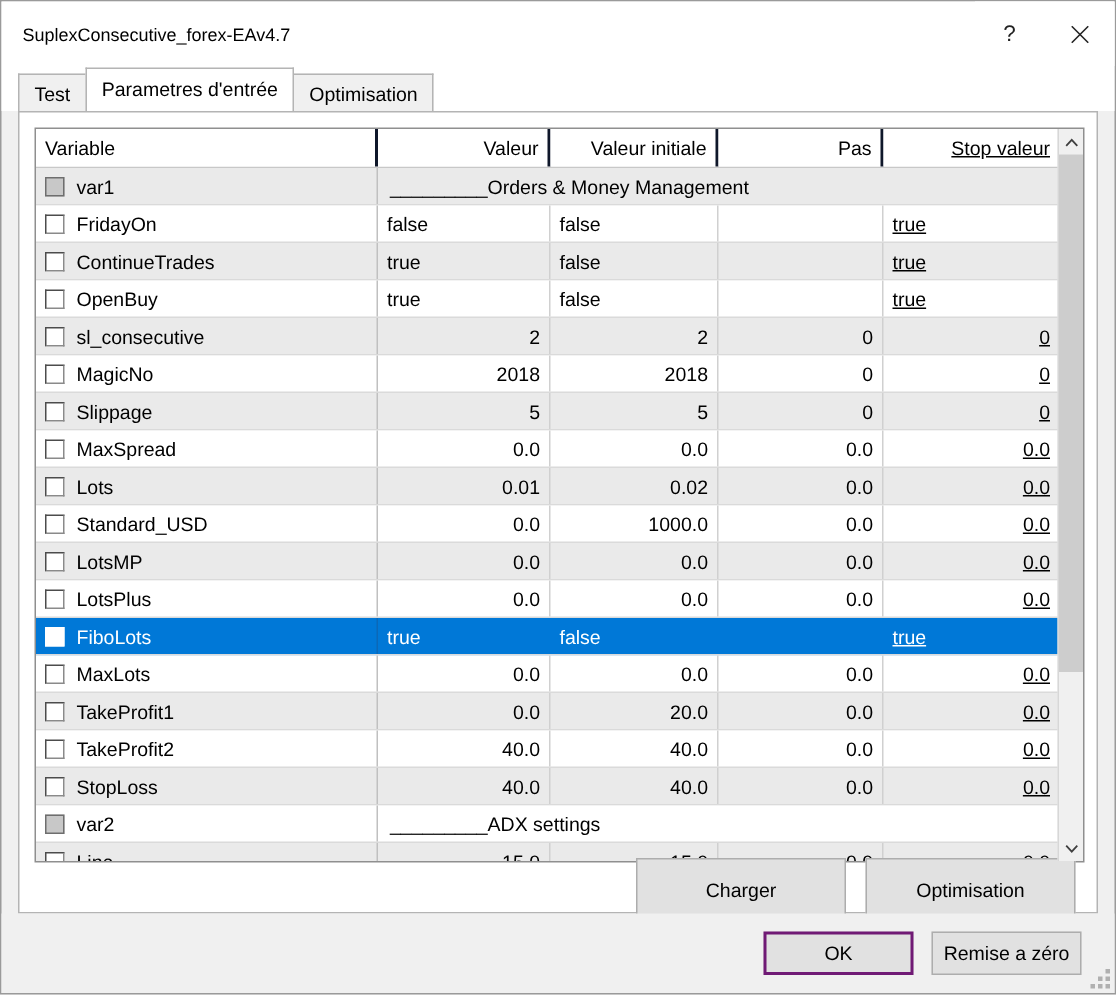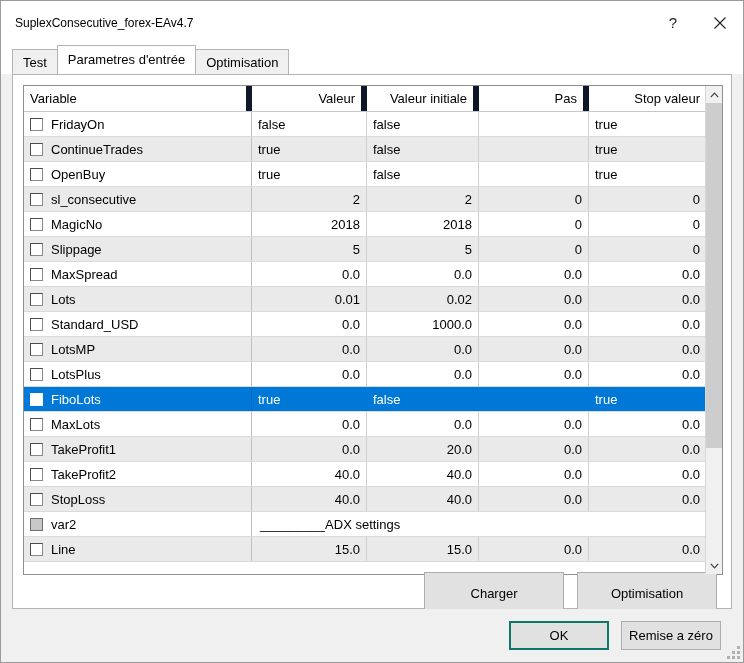--- a/index.html
+++ b/index.html
@@ -137,34 +137,34 @@
     border-bottom: 1px solid #c8c8c8;
     box-sizing: border-box;
   }
   .hcell {
     font-size: 13px;
     color: #000;
     display: flex;
     align-items: center;
     box-sizing: border-box;
     padding: 0 6px;
-    border-right: 6px solid #0f172a;
+    border-right: 2px solid #0f172a;
     white-space: nowrap;
     overflow: hidden;
     background: #ffffff;
     cursor: default;
   }
   .hcell:last-of-type { border-right: none; }
   .hcell.num { justify-content: flex-end; }
 
   .col-var   { width: 228px; }
   .col-val   { width: 115px; }
   .col-init  { width: 112px; }
   .col-pas   { width: 110px; }
-  .col-stop  { width: 117px; }
+  .col-stop  { width: 117px; text-decoration: underline; }
 
   #grid-body {
     flex: 1 1 auto;
     overflow: hidden;
     position: relative;
     background: #ffffff;
   }
   .row {
     height: 25px;
     display: flex;
@@ -283,21 +283,21 @@
     display: flex;
     align-items: center;
     justify-content: flex-end;
     padding-right: 22px;
     gap: 12px;
     box-sizing: border-box;
     position: relative;
   }
   #btn-ok {
     width: 100px; height: 29px;
-    border: 2px solid #0f766e;
+    border: 2px solid #701a75;
     background: #e1e1e1;
     margin-left: 14px;
   }
   #btn-annuler { width: 100px; height: 29px; }
   #btn-reset { width: 100px; height: 29px; }
 
   #grip {
     position: absolute;
     right: 4px; bottom: 3px;
     width: 12px; height: 12px;
@@ -339,20 +339,27 @@
 
     <div id="grid-wrap">
       <div id="grid-header">
           <div class="hcell col-var">Variable</div>
           <div class="hcell col-val num">Valeur</div>
           <div class="hcell col-init num">Valeur initiale</div>
           <div class="hcell col-pas num">Pas</div>
           <div class="hcell col-stop num">Stop valeur</div>
         </div>
       <div id="grid-body">
+          <div class="row alt sep">
+            <div class="cell var col-var">
+              <span class="chk disabled"></span>
+              <span>var1</span>
+            </div>
+            <div class="cell span">_________Orders &amp; Money Management</div>
+          </div>
           <div class="row">
             <div class="cell var col-var">
               <span class="chk"></span>
               <span>FridayOn</span>
             </div>
             <div class="cell col-val">false</div>
             <div class="cell col-init">false</div>
             <div class="cell col-pas"></div>
             <div class="cell col-stop">true</div>
           </div>

